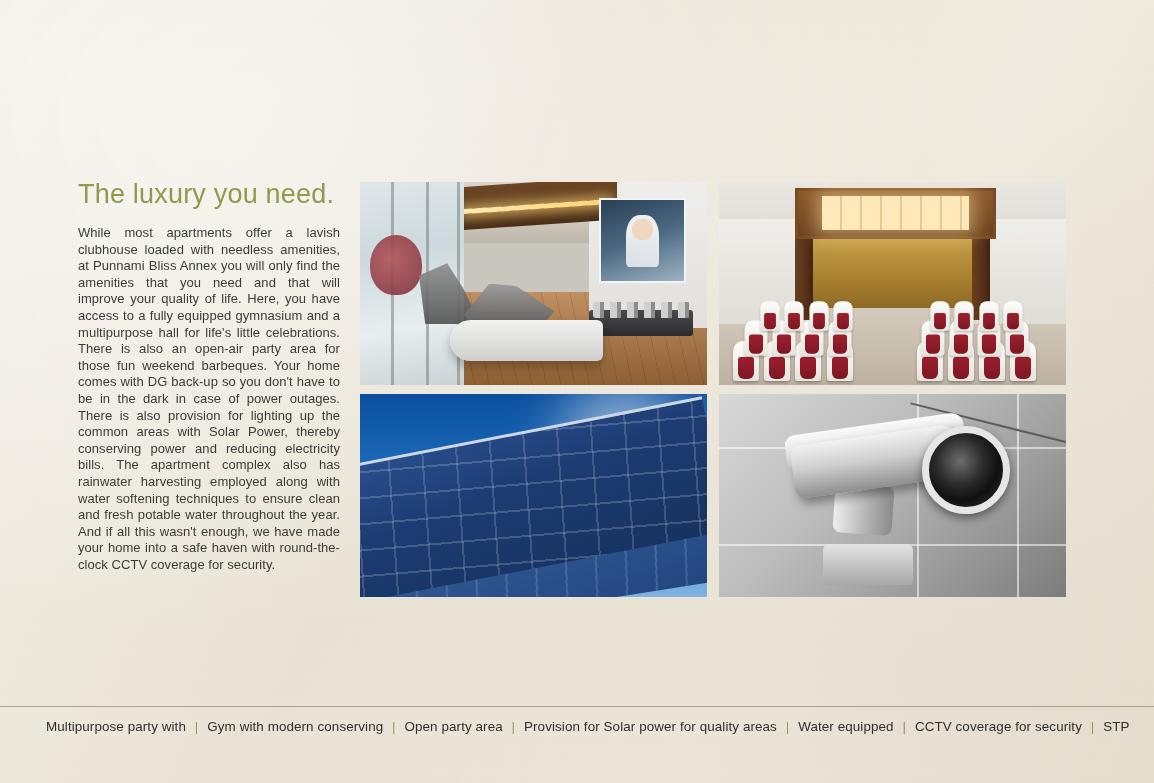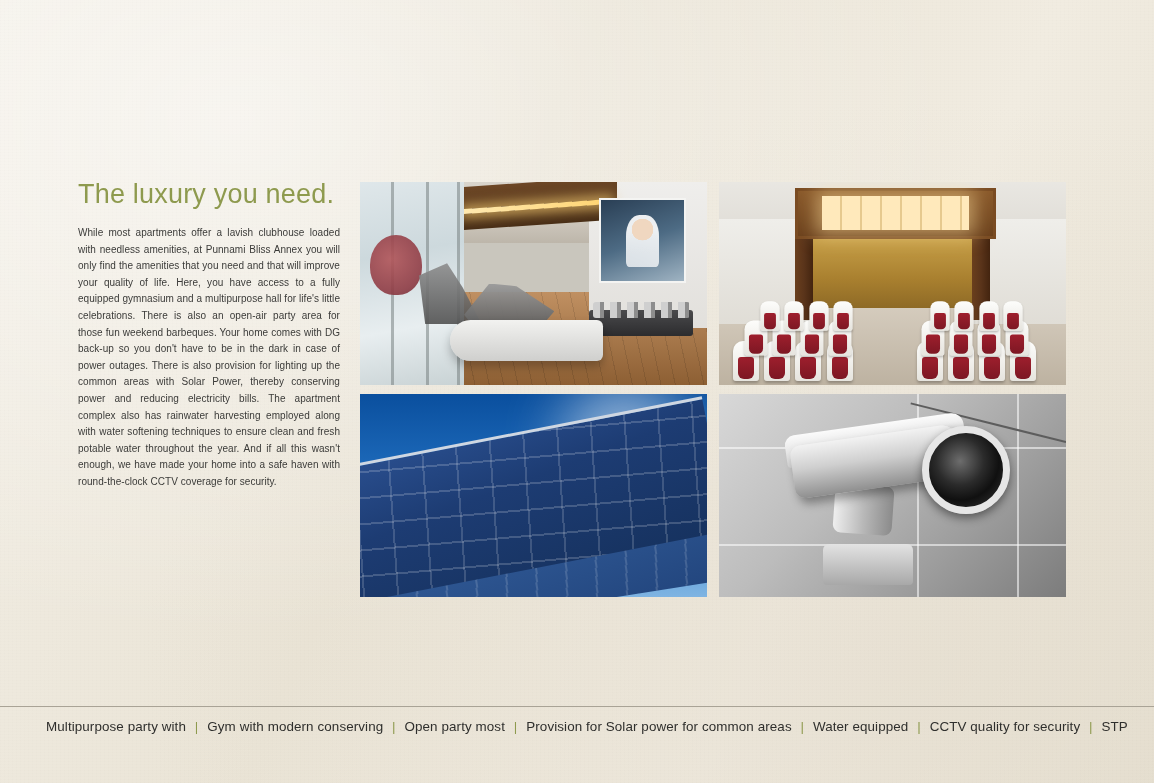--- a/index.html
+++ b/index.html
@@ -48,21 +48,21 @@
     line-height: 33px;
     color: #8e9a4e;
     font-weight: 400;
     letter-spacing: 0.2px;
     margin: 0 0 14px 0;
   }
   .headline .line {
     display: block;
   }
   .body-copy {
-    font-size: 10px;
+    font-size: 13px;
     line-height: 16.6px;
     color: #3b3b39;
     text-align: justify;
     text-justify: inter-word;
     letter-spacing: 0.05px;
   }
 
   
   .grid {
     position: absolute;
@@ -432,24 +432,24 @@
     </div>
 
   </div>
 
   <div class="footer-rule"></div>
   <div class="footer">
     <span>Multipurpose party with</span>
     <span class="sep">|</span>
     <span>Gym with modern conserving</span>
     <span class="sep">|</span>
-    <span>Open party most</span>
-    <span class="sep">|</span>
-    <span>Provision for Solar power for common areas</span>
+    <span>Open party area</span>
+    <span class="sep">|</span>
+    <span>Provision for Solar power for quality areas</span>
     <span class="sep">|</span>
     <span>Water equipped</span>
     <span class="sep">|</span>
-    <span>CCTV quality for security</span>
+    <span>CCTV coverage for security</span>
     <span class="sep">|</span>
     <span>STP</span>
   </div>
 
 </div>
 
 </body></html>

